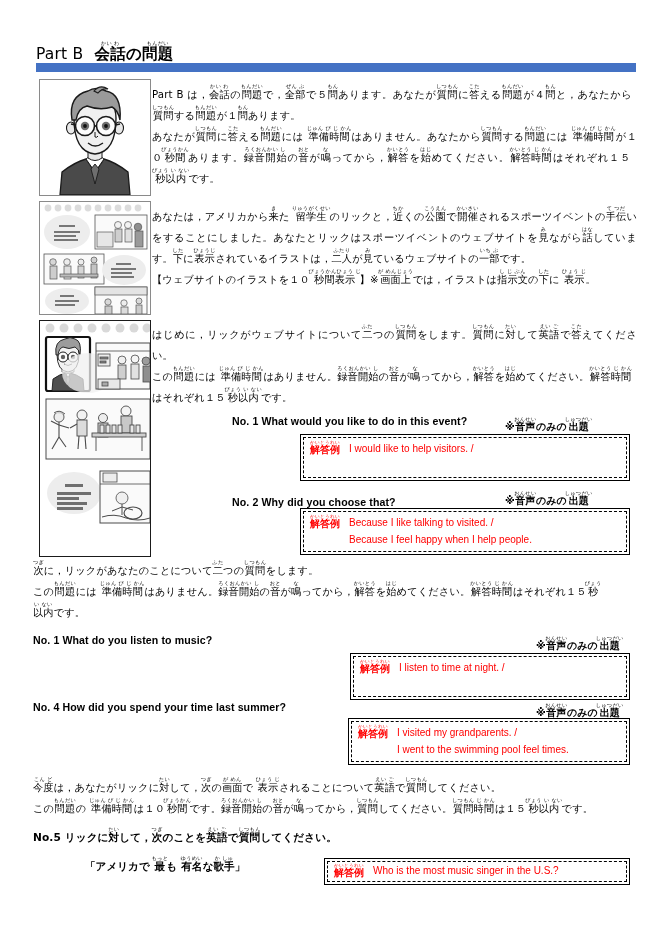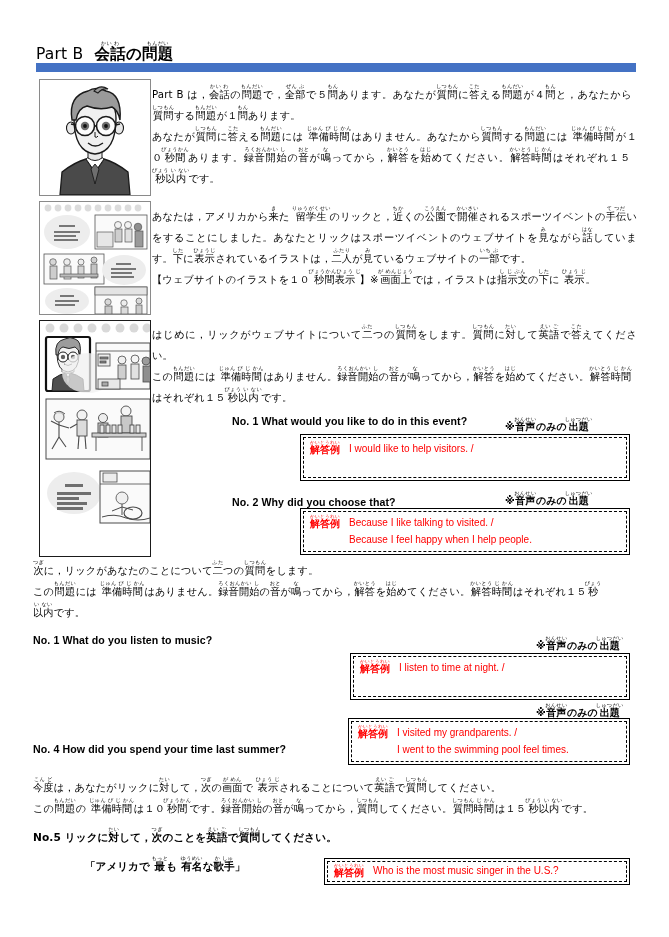--- a/index.html
+++ b/index.html
@@ -446,21 +446,21 @@
     <div class="ans-inner">
       <div class="ans-label jp">
         <ruby>解答例<rt>かいとうれい</rt></ruby>
       </div>
       <div class="ans-text">
         <span class="ln">I listen to time at night. /</span>
       </div>
     </div>
   </div>
 
-  <div class="qline" style="left:33px; top:743px;">
+  <div class="qline" style="left:33px; top:701px;">
     <span>No. 4</span>
     <span>How did you spend your time last summer?</span>
   </div>
   <div class="q-note jp" style="left:536px; top:702px;">
     ※<ruby>音声<rt>おんせい</rt></ruby>のみの<ruby>出題<rt>しゅつだい</rt></ruby>
   </div>
   <div class="ansbox" style="left:348px; top:718px; width:282px; height:47px;">
     <div class="ans-inner">
       <div class="ans-label jp">
         <ruby>解答例<rt>かいとうれい</rt></ruby>

